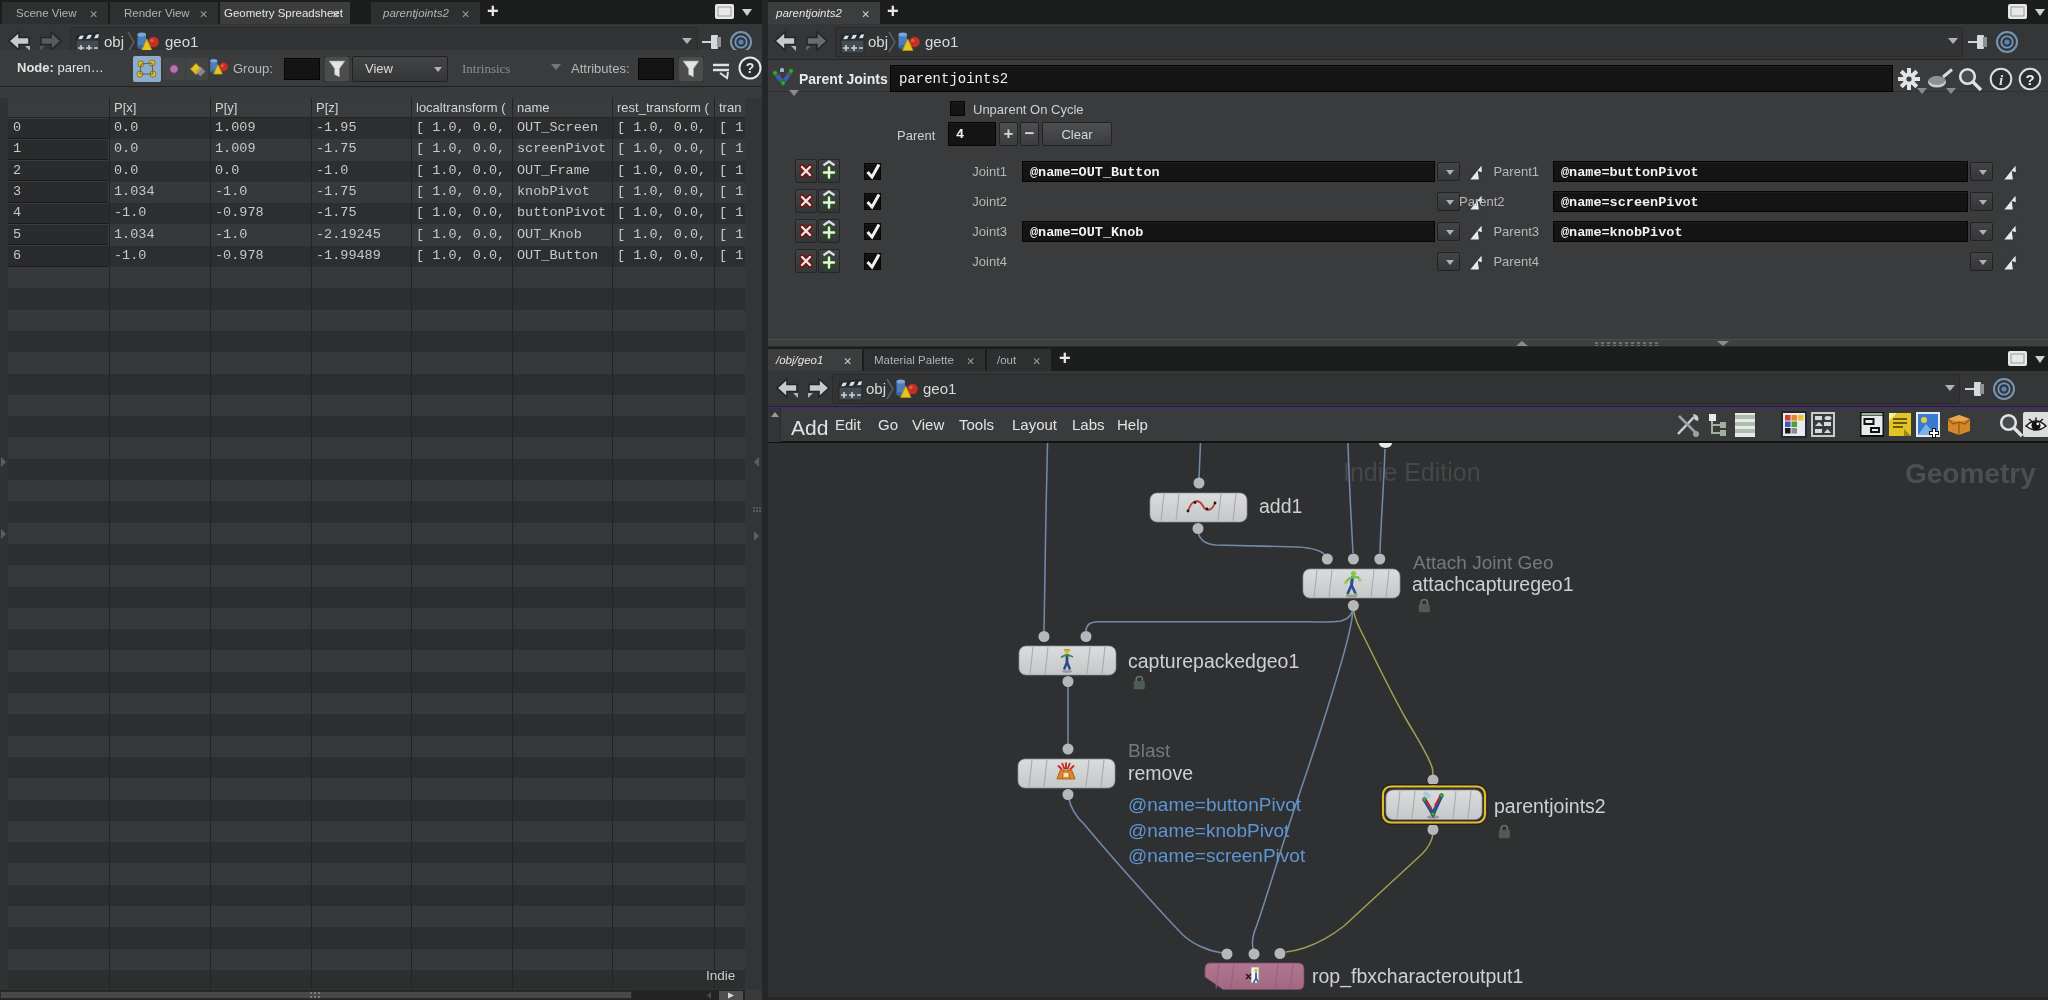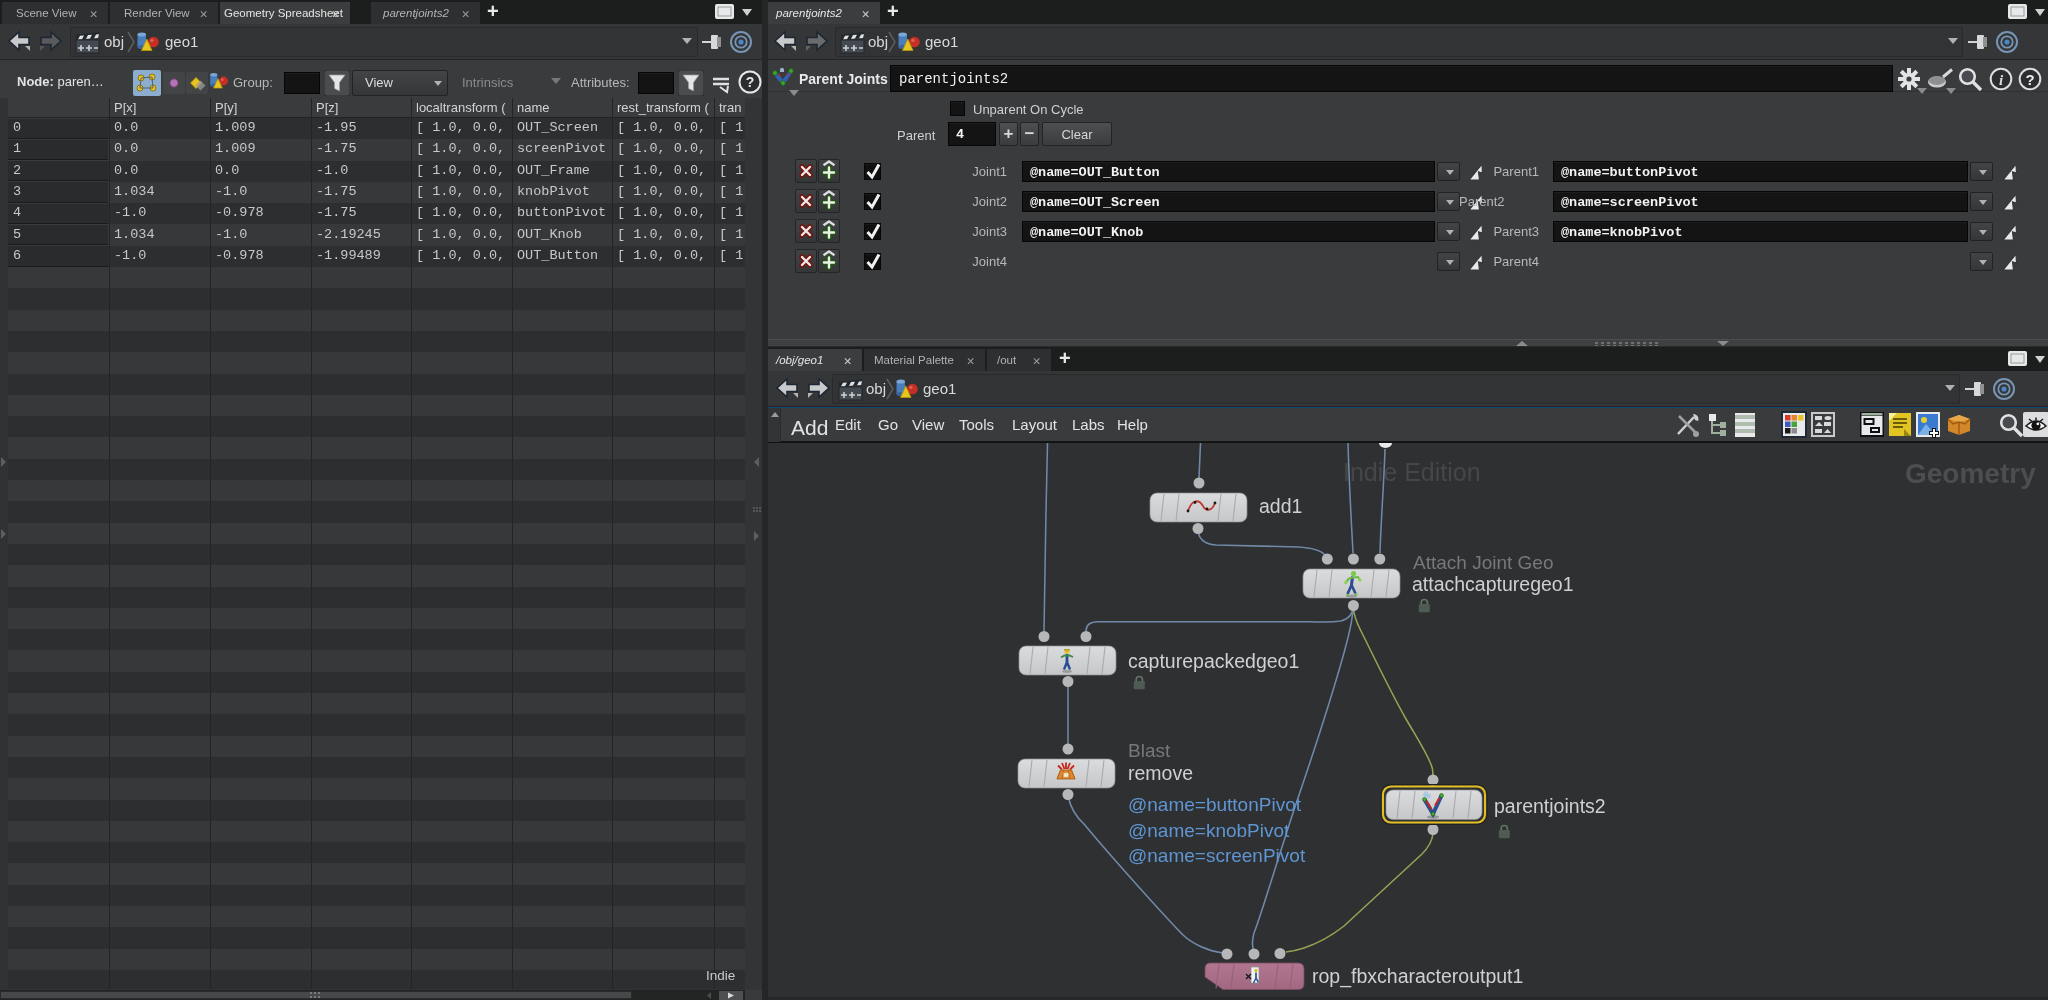--- a/index.html
+++ b/index.html
@@ -91,21 +91,21 @@
       <path d="M2 12 h10" stroke="#d2d3d4" stroke-width="2"></path>
       <rect x="11" y="5" width="7" height="14" rx="1" fill="#d7d8d9"></rect>
       <rect x="17" y="7" width="4" height="10" fill="#8f9091"></rect>
     </svg>
     <svg class="abs" style="left:728px;top:29px" width="26" height="26">
       <circle cx="13" cy="13" r="10" stroke="#7795b5" stroke-width="2" fill="none"></circle>
       <circle cx="13" cy="13" r="5.7" stroke="#7795b5" stroke-width="1.8" fill="none"></circle>
       <circle cx="13" cy="13" r="2.6" fill="#4a86c8"></circle>
     </svg>
   </div>
-<div class="abs" style="left:0;top:64px;width:762px;height:37px;background:#3a3b3c;border-bottom:1px solid #1f2021;">
+<div class="abs" style="left:0;top:50px;width:762px;height:37px;background:#3a3b3c;border-bottom:1px solid #1f2021;">
     <div class="abs" style="left:17px;top:10px;font-size:13px;color:#e2e3e4;"><b>Node:</b> paren…</div>
     <svg class="abs" style="left:133px;top:6px" width="100" height="26">
       <rect x="0" y="0" width="28" height="26" rx="2" fill="#7fa6cc" opacity="0"></rect>
       <rect x="0" y="0" width="28" height="26" rx="2" fill="#8cadcd"></rect>
       <circle cx="8" cy="8" r="3" fill="#e7c41f" stroke="#7a6708" stroke-width="0.8"></circle>
       <circle cx="19" cy="7" r="3" fill="#e7c41f" stroke="#7a6708" stroke-width="0.8"></circle>
       <circle cx="7" cy="18" r="3" fill="#e7c41f" stroke="#7a6708" stroke-width="0.8"></circle>
       <circle cx="20" cy="18" r="3" fill="#e7c41f" stroke="#7a6708" stroke-width="0.8"></circle>
       <path d="M8 8 L19 7 L20 18 L7 18 Z" stroke="#55606c" stroke-width="1" fill="none"></path>
       <rect x="30" y="2" width="22" height="22" rx="2" fill="#434445"></rect>
@@ -125,21 +125,21 @@
     <div class="lbl" style="left:233px;top:11px;">Group:</div>
     <div class="inp" style="left:284px;top:8px;width:36px;height:22px;"></div>
     <svg class="abs" style="left:324px;top:6px" width="26" height="26">
       <rect x="0" y="0" width="26" height="26" rx="3" fill="#4b4c4d" stroke="#2a2a2b"></rect>
       <path d="M5 5 L21 5 L15.5 12.5 L15.5 21 L10.5 18.5 L10.5 12.5 Z" fill="#e4e5e6" stroke="#9a9a9a" stroke-width="0.7"></path>
     </svg>
     <div class="dd" style="left:352px;top:6px;width:96px;height:26px;">
       <span style="position:absolute;left:12px;top:4px;font-size:13px;color:#dcdcdd;">View</span>
       <span class="ar"></span>
     </div>
-    <div class="lbl" style="left:462px;top:11px;color:#8b8c8d;">Intrinsics</div>
+    <div class="lbl" style="left:462px;top:11px;color:#8b8c8d;font-family:Liberation Serif, serif;">Intrinsics</div>
     <div class="tri" style="left:551px;top:14px;border-left:5px solid transparent;border-right:5px solid transparent;border-top:6px solid #77787a;"></div>
     <div class="lbl" style="left:571px;top:11px;">Attributes:</div>
     <div class="inp" style="left:638px;top:8px;width:36px;height:22px;"></div>
     <svg class="abs" style="left:678px;top:6px" width="26" height="26">
       <rect x="0" y="0" width="26" height="26" rx="3" fill="#4b4c4d" stroke="#2a2a2b"></rect>
       <path d="M5 5 L21 5 L15.5 12.5 L15.5 21 L10.5 18.5 L10.5 12.5 Z" fill="#e4e5e6" stroke="#9a9a9a" stroke-width="0.7"></path>
     </svg>
     <svg class="abs" style="left:708px;top:6px" width="26" height="26">
       <path d="M5 9 h16 M5 14 h16" stroke="#e0e1e2" stroke-width="2.5"></path>
       <path d="M12 17 l7 5 l1 -6" stroke="#e0e1e2" stroke-width="2" fill="none"></path>
@@ -422,23 +422,20 @@
     <svg class="abs" style="left:50px;top:189px" width="22" height="24">
       <path d="M11 8.5 V18.5 M6 13.5 H16" stroke="#245417" stroke-width="5.5" stroke-linecap="round"></path>
       <path d="M11 8.5 V18.5 M6 13.5 H16" stroke="#eaf2e8" stroke-width="2.4" stroke-linecap="round"></path>
       <path d="M5.5 6.2 L11 2.5 L16.5 6.2" stroke="#dcdddf" stroke-width="2.4" fill="none"></path>
     </svg>
     <div class="inp" style="left:96px;top:193px;width:17px;height:17px;background:#101011;"></div>
     <svg class="abs" style="left:96px;top:192px" width="19" height="19">
       <path d="M3.5 10 L8 15 L15 2.5" stroke="#f0f1f2" stroke-width="3" fill="none"></path>
     </svg>
     <div class="lbl" style="left:159px;top:194px;width:80px;text-align:right;">Joint2</div>
-    <div class="inp" style="left:254px;top:191px;width:413px;height:21px;">
-      <span class="fldtx" style="position:absolute;left:7px;top:2.5px;">@name=OUT_Screen</span>
-    </div>
     <div class="dd" style="left:669px;top:192px;width:23px;height:19px;">
       <span class="ar"></span>
     </div>
     <svg class="abs" style="left:698px;top:190.9px" width="20" height="21">
       <path d="M3 19 L16 3 L16.5 12 L12.5 10.8 L13.5 19 Z" fill="#e8e9ea" stroke="#35383b" stroke-width="1.2"></path>
     </svg>
     <div class="lbl" style="left:691px;top:194px;width:80px;">Parent2</div>
     <div class="inp" style="left:785px;top:191px;width:415px;height:21px;">
       <span class="fldtx" style="position:absolute;left:7px;top:2.5px;">@name=screenPivot</span>
     </div>
@@ -536,21 +533,21 @@
         <rect x="48" y="0" width="3" height="2"></rect>
         <rect x="48" y="3" width="3" height="1"></rect>
         <rect x="54" y="0" width="3" height="2"></rect>
         <rect x="54" y="3" width="3" height="1"></rect>
         <rect x="60" y="0" width="3" height="2"></rect>
         <rect x="60" y="3" width="3" height="1"></rect>
       </g>
     </svg>
     <div class="tri" style="left:949px;top:1px;border-left:6px solid transparent;border-right:6px solid transparent;border-top:5px solid #8b8c8d;"></div>
   </div>
-<div class="abs" style="left:768px;top:347px;width:1280px;height:653px;background:#0c4a6e;">
+<div class="abs" style="left:768px;top:347px;width:1280px;height:653px;background:#4c1d95;">
     <div class="abs tabbar" style="left:0;top:0;width:1280px;"></div>
     <div class="tab on" style="left:0px;width:94px;">
       <span class="tx" style="left:8px;font-style:italic;">/obj/geo1</span>
       <span class="cl" style="right:10px;color:#cccccc">✕</span>
     </div>
     <div class="tab" style="left:96px;width:121px;">
       <span class="tx" style="left:10px;">Material Palette</span>
       <span class="cl" style="right:10px;color:#9a9a9a">✕</span>
     </div>
     <div class="tab" style="left:219px;width:64px;">

